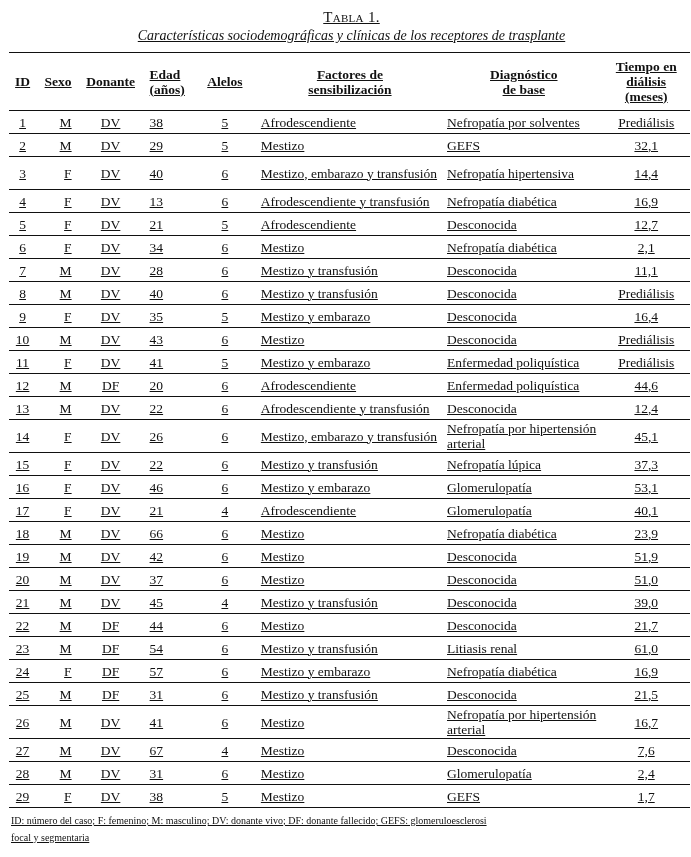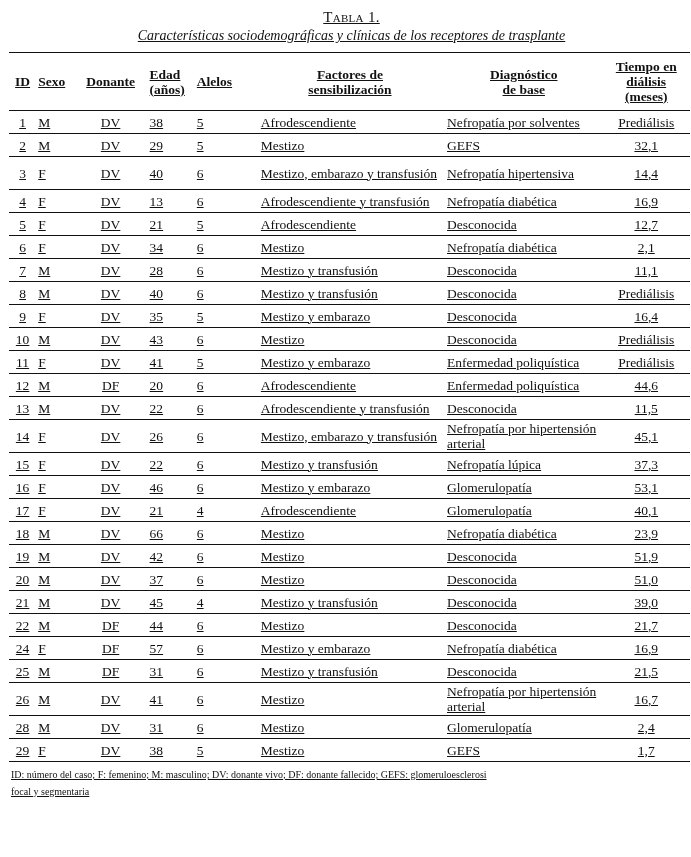--- a/index.html
+++ b/index.html
@@ -22,24 +22,24 @@
     }
     thead tr { border-top: 1.6px solid #111; border-bottom: 1.6px solid #111; }
     th {
       font-weight: bold; font-size: 13.5px; line-height: 15px;
       padding: 6px 2px; vertical-align: middle; text-align: center;
     }
     tbody tr { border-bottom: 1.2px solid #111; }
     td { padding: 0 2px; height: 22px; line-height: 15px; vertical-align: middle; }
     tr.tall td { height: 32px; }
     .c-id { width: 24px; text-align: center; }
-    .c-sexo { width: 34px; text-align: left; }
+    .c-sexo { width: 34px; text-align: right; }
     .c-don { width: 72px; text-align: center; }
     .c-edad { width: 44px; text-align: left; }
-    .c-alelos { width: 58px; text-align: left; }
+    .c-alelos { width: 58px; text-align: center; }
     .c-fact { width: 186px; text-align: left; padding-left: 6px; }
     .c-diag { width: 160px; text-align: left; padding-left: 6px; }
     .c-tiempo { width: 86px; text-align: center; }
     th.c-fact, th.c-diag { text-align: center; }
     .footnote {
       font-size: 10px; line-height: 17px; margin-top: 4px; padding-left: 2px;
       white-space: nowrap; overflow: hidden;
     }
   </style>
 </head>
@@ -197,21 +197,21 @@
           <td class="c-tiempo">44,6</td>
         </tr>
         <tr>
           <td class="c-id">13</td>
           <td class="c-sexo">M</td>
           <td class="c-don">DV</td>
           <td class="c-edad">22</td>
           <td class="c-alelos">6</td>
           <td class="c-fact">Afrodescendiente y transfusión</td>
           <td class="c-diag">Desconocida</td>
-          <td class="c-tiempo">11,5</td>
+          <td class="c-tiempo">12,4</td>
         </tr>
         <tr class="tall">
           <td class="c-id">14</td>
           <td class="c-sexo">F</td>
           <td class="c-don">DV</td>
           <td class="c-edad">26</td>
           <td class="c-alelos">6</td>
           <td class="c-fact">Mestizo, embarazo y transfusión</td>
           <td class="c-diag">Nefropatía por hipertensión arterial</td>
           <td class="c-tiempo">45,1</td>
@@ -290,20 +290,30 @@
           <td class="c-id">22</td>
           <td class="c-sexo">M</td>
           <td class="c-don">DF</td>
           <td class="c-edad">44</td>
           <td class="c-alelos">6</td>
           <td class="c-fact">Mestizo</td>
           <td class="c-diag">Desconocida</td>
           <td class="c-tiempo">21,7</td>
         </tr>
         <tr>
+          <td class="c-id">23</td>
+          <td class="c-sexo">M</td>
+          <td class="c-don">DF</td>
+          <td class="c-edad">54</td>
+          <td class="c-alelos">6</td>
+          <td class="c-fact">Mestizo y transfusión</td>
+          <td class="c-diag">Litiasis renal</td>
+          <td class="c-tiempo">61,0</td>
+        </tr>
+        <tr>
           <td class="c-id">24</td>
           <td class="c-sexo">F</td>
           <td class="c-don">DF</td>
           <td class="c-edad">57</td>
           <td class="c-alelos">6</td>
           <td class="c-fact">Mestizo y embarazo</td>
           <td class="c-diag">Nefropatía diabética</td>
           <td class="c-tiempo">16,9</td>
         </tr>
         <tr>
@@ -318,20 +328,30 @@
         </tr>
         <tr class="tall">
           <td class="c-id">26</td>
           <td class="c-sexo">M</td>
           <td class="c-don">DV</td>
           <td class="c-edad">41</td>
           <td class="c-alelos">6</td>
           <td class="c-fact">Mestizo</td>
           <td class="c-diag">Nefropatía por hipertensión arterial</td>
           <td class="c-tiempo">16,7</td>
+        </tr>
+        <tr>
+          <td class="c-id">27</td>
+          <td class="c-sexo">M</td>
+          <td class="c-don">DV</td>
+          <td class="c-edad">67</td>
+          <td class="c-alelos">4</td>
+          <td class="c-fact">Mestizo</td>
+          <td class="c-diag">Desconocida</td>
+          <td class="c-tiempo">7,6</td>
         </tr>
         <tr>
           <td class="c-id">28</td>
           <td class="c-sexo">M</td>
           <td class="c-don">DV</td>
           <td class="c-edad">31</td>
           <td class="c-alelos">6</td>
           <td class="c-fact">Mestizo</td>
           <td class="c-diag">Glomerulopatía</td>
           <td class="c-tiempo">2,4</td>

